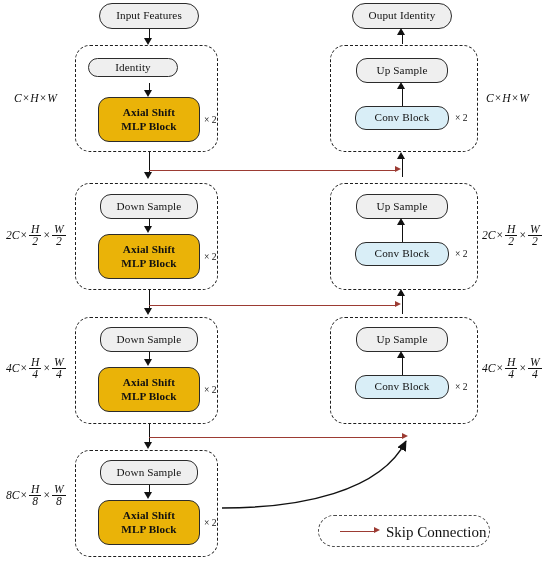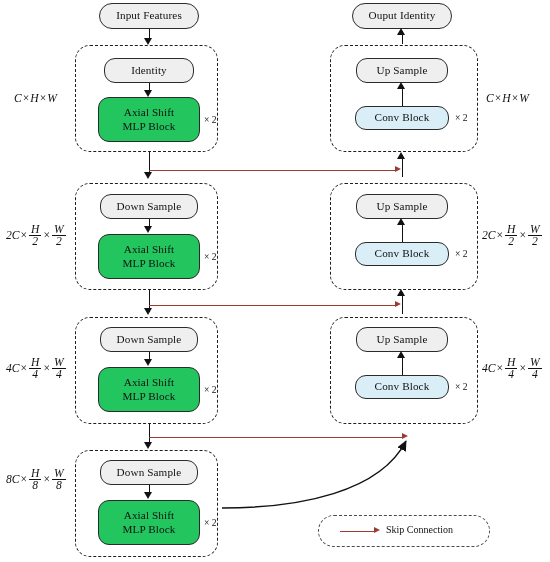--- a/index.html
+++ b/index.html
@@ -18,21 +18,21 @@
     text-align:center;
     border:1.4px solid #2b2b2b;
     border-radius:11px;
     font-size:11.2px;
     color:#111;
     line-height:1.18;
     letter-spacing:.1px;
     white-space:pre-line;
   }
   .node.gray{background:#efefef;}
-  .node.blue{background:#22c55e;}
+  .node.blue{background:#eab308;font-weight:bold;}
   .node.lblue{background:#d9eef7;}
   .node.cap{
     border-radius:13px;
   }
   
   .group{
     position:absolute;
     box-sizing:border-box;
     border:1.5px dashed #1e1e1e;
     border-radius:15px;
@@ -104,21 +104,21 @@
   .legend{
     position:absolute;
     box-sizing:border-box;
     border:1.5px dashed #4a4a4a;
     border-radius:22px;
     display:flex;align-items:center;
     background:#fff;
   }
   .legend-label{
     position:absolute;
-    font-size:10px;
+    font-size:15px;
     color:#111;
   }
   
   #curve{position:absolute;left:0;top:0;pointer-events:none;}
 </style>
 </head>
 <body>
 
 <div id="canvas">
 
@@ -133,21 +133,21 @@
 
   <div class="node cap gray" style="left:99px;top:3px;width:100px;height:26px;font-family:Liberation Serif, serif;">Input Features</div>
   <div class="vline" style="left:148.5px;top:29px;height:11px;"></div>
   <div class="arrowhead-down" style="left:144.3px;top:38px;"></div>
 
   <div class="node cap gray" style="left:352px;top:3px;width:100px;height:26px;">Ouput Identity</div>
   <div class="vline" style="left:401.5px;top:31px;height:13px;"></div>
   <div class="arrowhead-up" style="left:397.3px;top:28px;"></div>
 
   <div class="group" style="left:75px;top:45px;width:143px;height:107px;"></div>
-  <div class="node gray" style="left:104px;top:58px;width:90px;height:25px;">Identity</div>
+  <div class="node gray" style="left:88px;top:58px;width:90px;height:19px;">Identity</div>
   <div class="vline" style="left:148.5px;top:83px;height:9px;"></div>
   <div class="arrowhead-down" style="left:144.3px;top:90px;"></div>
   <div class="node blue" style="left:98px;top:97px;width:102px;height:45px;">Axial Shift
 MLP Block</div>
   <div class="mult" style="left:204px;top:114px;">× 2</div>
   <div class="dim" style="left:14px;top:92px;">
     <span class="up">C</span><span class="times">×</span><span class="up">H</span><span class="times">×</span><span class="up">W</span>
   </div>
 
   <div class="vline" style="left:148.5px;top:152px;height:22px;"></div>
@@ -226,21 +226,21 @@
   <div class="skip-line" style="left:149px;top:437px;width:255px;"></div>
   <div class="skip-head" style="left:402px;top:433.4px;"></div>
 
   <div class="group" style="left:75px;top:450px;width:143px;height:107px;"></div>
   <div class="node gray" style="left:100px;top:460px;width:98px;height:25px;">Down Sample</div>
   <div class="vline" style="left:148.5px;top:485px;height:9px;"></div>
   <div class="arrowhead-down" style="left:144.3px;top:492px;"></div>
   <div class="node blue" style="left:98px;top:500px;width:102px;height:45px;">Axial Shift
 MLP Block</div>
   <div class="mult" style="left:204px;top:517px;">× 2</div>
-  <div class="dim" style="left:6px;top:468px;">
+  <div class="dim" style="left:6px;top:484px;">
     <span class="up">8C</span><span class="times">×</span><span class="frac"><span class="num">H</span><span class="den">8</span></span><span class="times">×</span><span class="frac"><span class="num">W</span><span class="den">8</span></span>
   </div>
 
   <div class="legend" style="left:318px;top:515px;width:172px;height:32px;"></div>
   <div class="skip-line" style="left:340px;top:531px;width:36px;"></div>
   <div class="skip-head" style="left:374px;top:527.4px;"></div>
   <div class="legend-label" style="left:386px;top:524px;">Skip Connection</div>
 
 </div>
 

